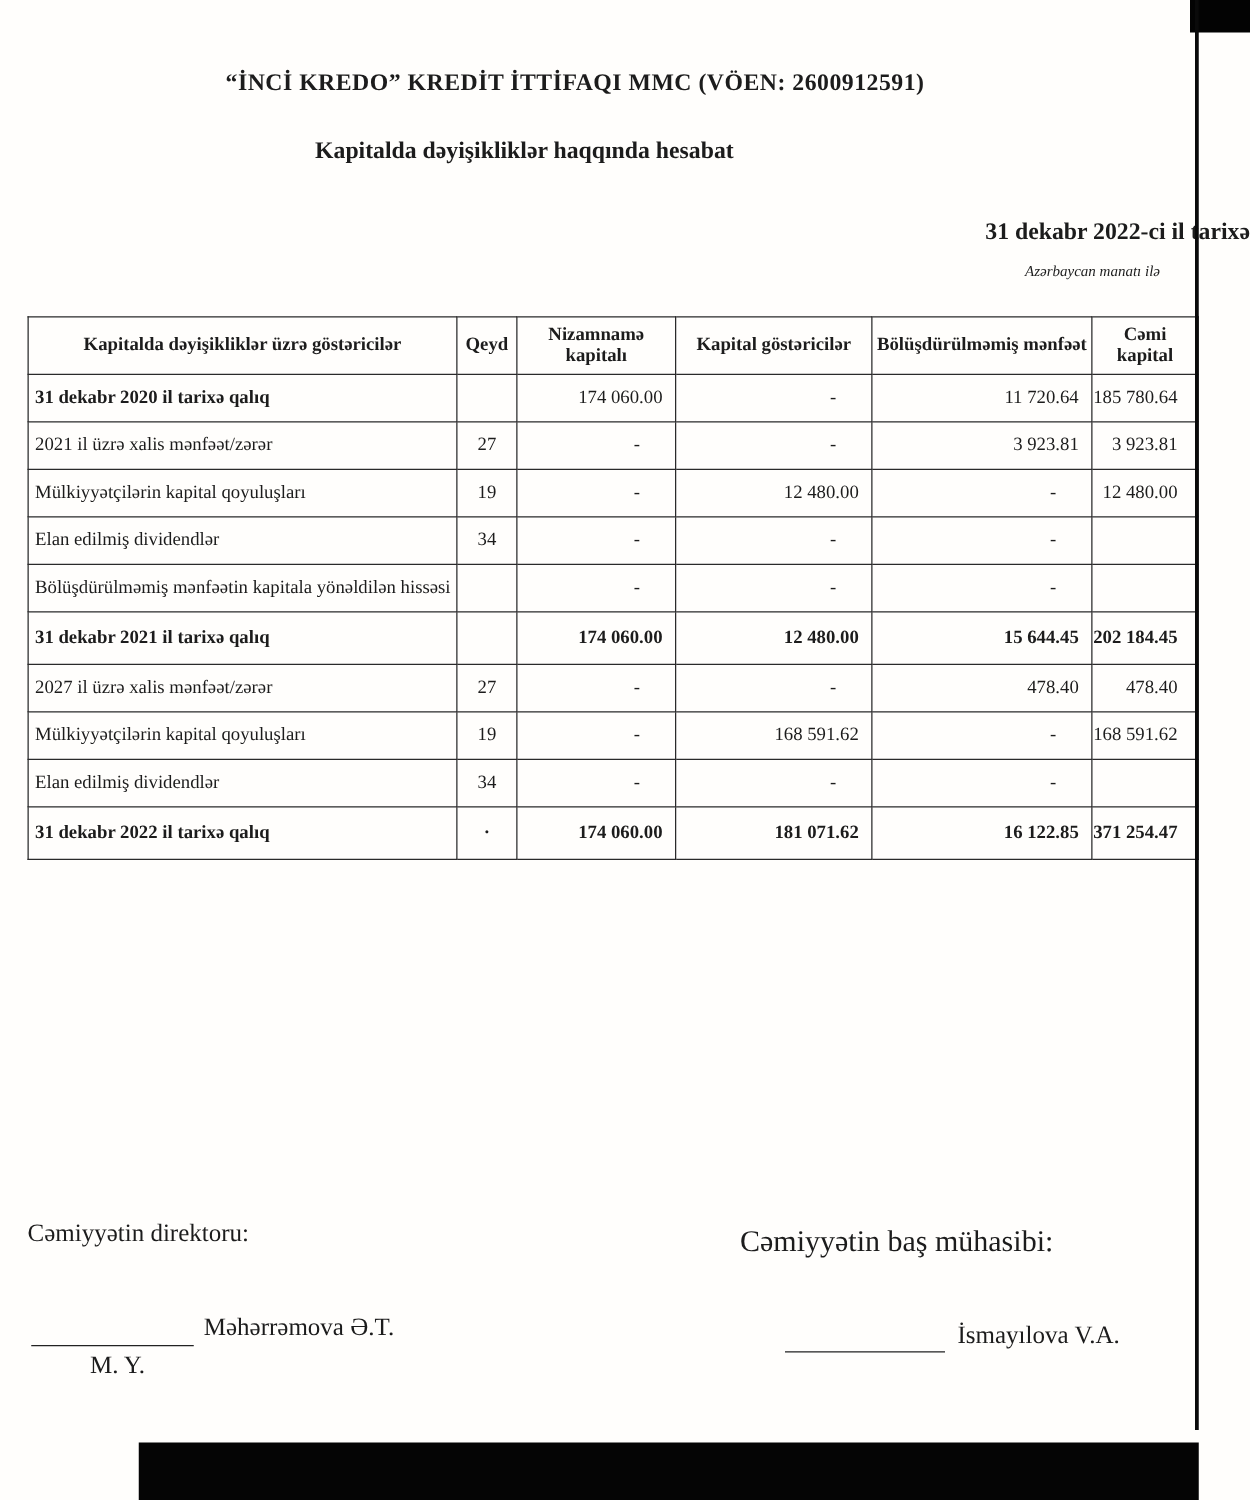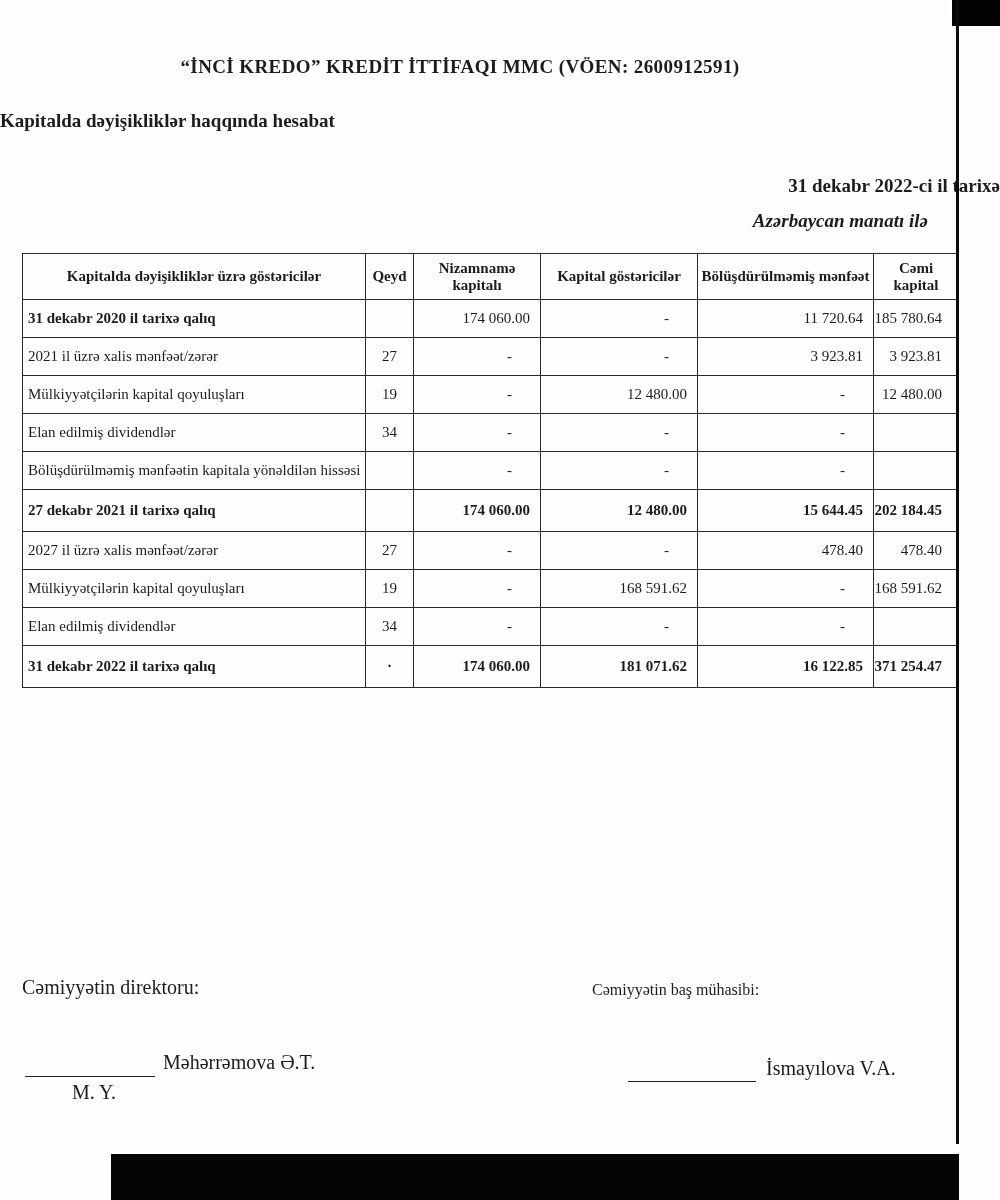--- a/index.html
+++ b/index.html
@@ -8,46 +8,46 @@
     background:#ffffff;
     font-family:"Liberation Serif", serif;
     color:#1c1c1c;
     position:relative;
     overflow:hidden;
   }
   .page { position:absolute; inset:0; background:#fffefc; }
 
   .title1 { position:absolute; left:0; top:56px; width:920px; text-align:center;
             font-weight:bold; font-size:19px; letter-spacing:0.4px; }
-  .title2 { position:absolute; left:0; top:110px; width:839px; 
+  .title2 { position:absolute; left:0; top:110px; width:839px; text-align:center;
             font-weight:bold; font-size:19px; }
   .title3 { position:absolute; left:0; top:175px; width:1000px; text-align:right;
             font-weight:bold; font-size:19px; }
   .currency-note { position:absolute; right:72px; top:210px;
-            font-weight:bold; font-style:italic; font-size:19px; }
+            font-weight:normal; font-style:italic; font-size:12px; }
 
   table.equity { position:absolute; left:22px; top:253px; width:936px;
             border-collapse:collapse; table-layout:fixed; }
   table.equity th, table.equity td {
             border:1px solid #2a2a2a; font-size:15px; vertical-align:middle;
             overflow:hidden; }
   table.equity th { font-weight:bold; text-align:center; padding:3px 2px; height:46px; }
   th.h-menfeet { font-size:14px; white-space:nowrap; }
   td.c-label { text-align:left; padding:2px 4px 2px 5px; height:38px; }
   td.c-note  { text-align:center; }
   td.c-num   { text-align:right; padding-right:10px; white-space:nowrap; }
   td.c-num.last { padding-right:16px; }
   td.c-num.dash { padding-right:28px; }
   tr.bold td { font-weight:bold; height:42px; }
   td.label-bold { font-weight:bold; }
   tr.tall td { height:46px; }
   td.small-label { font-size:13.5px; line-height:1.25; }
 
   .sig-label-left  { position:absolute; left:22px;  top:976px; font-size:20px; }
-  .sig-label-right { position:absolute; left:592px; top:981px; font-size:16px; }
+  .sig-label-right { position:absolute; left:592px; top:981px; font-size:24px; }
   .sig-line-left   { position:absolute; left:25px;  top:1076px; width:130px; border-top:1.5px solid #222; }
   .sig-name-left   { position:absolute; left:163px; top:1051px; font-size:20px; }
   .sig-my          { position:absolute; left:72px;  top:1081px; font-size:20px; }
   .sig-line-right  { position:absolute; left:628px; top:1081px; width:128px; border-top:1.5px solid #222; }
   .sig-name-right  { position:absolute; left:766px; top:1057px; font-size:20px; }
 
   .artifact-topright { position:absolute; left:952px; top:0; width:48px; height:26px; background:#030303; }
   .artifact-vline    { position:absolute; left:956px; top:0; width:3px; height:1144px; background:#0a0a0a; }
   .artifact-bottom   { position:absolute; left:111px; top:1154px; width:848px; height:46px; background:#050505; }
 </style>
@@ -119,21 +119,21 @@
       <tr>
         <td class="c-label">Bölüşdürülməmiş mənfəətin kapitala yönəldilən hissəsi</td>
         <td class="c-note"></td>
         <td class="c-num dash">-</td>
         <td class="c-num dash">-</td>
         <td class="c-num dash">-</td>
         <td class="c-num last"></td>
       </tr>
 
       <tr class="bold">
-        <td class="c-label">27 dekabr 2021 il tarixə qalıq</td>
+        <td class="c-label">31 dekabr 2021 il tarixə qalıq</td>
         <td class="c-note"></td>
         <td class="c-num">174 060.00</td>
         <td class="c-num">12 480.00</td>
         <td class="c-num">15 644.45</td>
         <td class="c-num last">202 184.45</td>
       </tr>
 
       <tr>
         <td class="c-label">2027 il üzrə xalis mənfəət/zərər</td>
         <td class="c-note">27</td>

